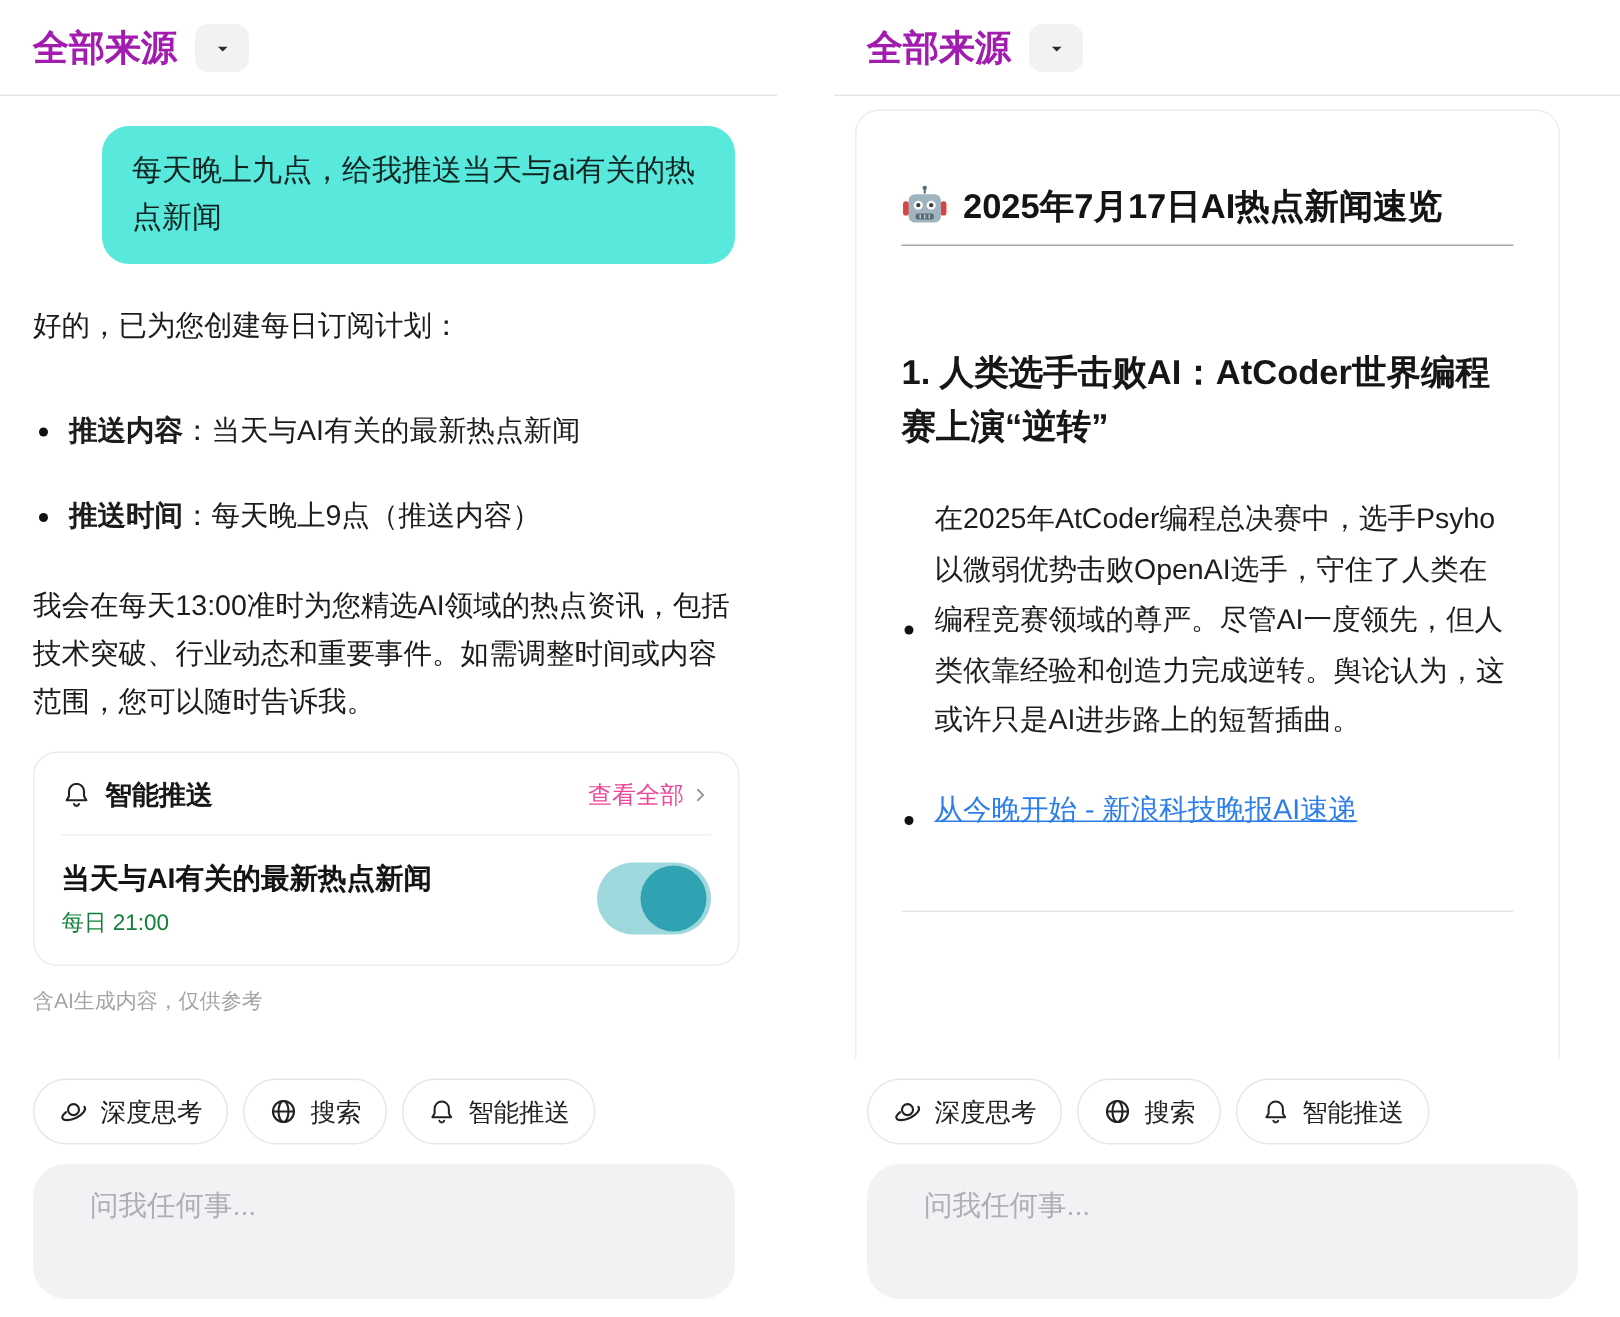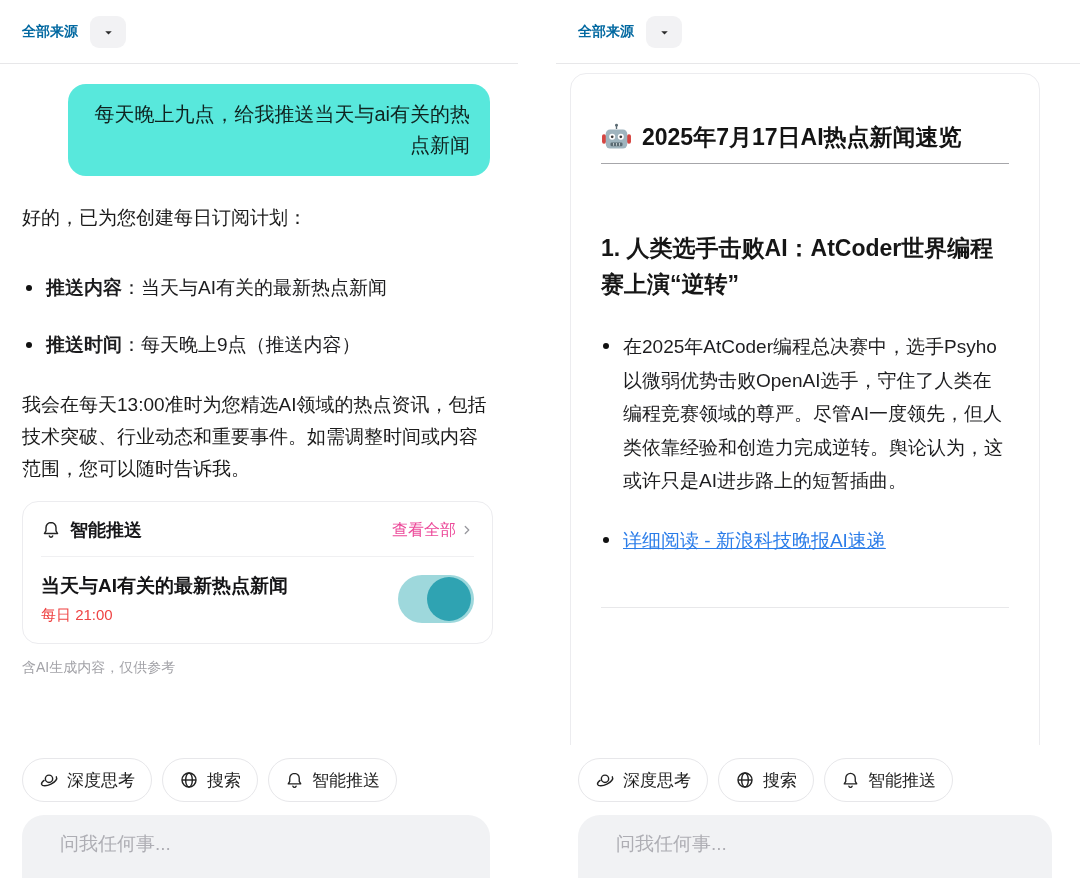--- a/index.html
+++ b/index.html
@@ -3,68 +3,68 @@
 <meta charset="utf-8">
 <style>
   * { margin:0; padding:0; box-sizing:border-box; }
   html,body { width:1080px; height:878px; background:#ffffff; overflow:hidden;
     font-family:"Liberation Sans","DejaVu Sans",sans-serif; color:#1c1c1e; }
   .panel { position:absolute; top:0; height:878px; overflow:hidden; background:#fff; }
   #panel-left  { left:0;   width:518px; }
   #panel-right { left:556px; width:524px; }
 
   .source-bar { display:flex; align-items:center; gap:12px; padding:16px 0 15px 22px; }
-  .source-label { font-size:14px; font-weight:700; color:#0369a1; }
+  .source-label { font-size:24px; font-weight:700; color:#a21caf; }
   .source-drop { width:36px; height:32px; border:none; border-radius:9px; background:#F2F2F4;
     display:flex; align-items:center; justify-content:center; cursor:pointer; }
   .top-divider { height:1px; background:#E7E7E9; }
 
   .scroll { position:absolute; top:64px; left:0; width:100%; height:681px; overflow:hidden; }
 
   
   .user-bubble { margin:20px 28px 0 auto; width:422px; background:#58E8DC; color:#0f2320;
-    border-radius:18px; padding:15px 20px; font-size:20px; line-height:31px;text-align:right; }
+    border-radius:18px; padding:15px 20px; font-size:20px; line-height:31px; }
   .intro { margin:27px 24px 0 22px; font-size:19px; line-height:30px; color:#1b1b1b; }
   .plan-list { list-style:none; margin:42px 24px 0 22px; }
   .plan-list li { display:flex; align-items:flex-start; margin-bottom:31px; font-size:19px; line-height:26px; }
   .dot { flex:0 0 auto; width:6px; height:6px; border-radius:50%; background:#111; margin:10px 14px 0 4px; }
   .plan-label { font-weight:700;text-align:right; }
   .outro { margin:18px 24px 0 22px; font-size:19px; line-height:32px; color:#1b1b1b; }
 
   .push-card { margin:16px 25px 0 22px; border:1px solid #ECECEF; border-radius:16px; padding:16px 18px 18px; background:#fff; }
   .push-head { display:flex; align-items:center; }
   .push-title { font-size:18px; font-weight:600; margin-left:9px; color:#17171a; }
   .view-all { margin-left:auto; display:flex; align-items:center; gap:4px; background:none; border:none;
     font-size:16px; color:#ec4899; cursor:pointer; font-family:inherit; }
   .push-divider { height:1px; background:#F0F0F2; margin:14px 0 0; }
   .push-item { display:flex; align-items:center; justify-content:space-between; padding-top:16px; }
   .push-item-title { font-size:19px; font-weight:700; color:#141416; }
-  .push-item-sched { font-size:15px; color:#ef4444; margin-top:7px; }
+  .push-item-sched { font-size:15px; color:#15803d; margin-top:7px; }
   .toggle { position:relative; width:76px; height:48px; border-radius:24px; background:#9ED8DC; cursor:pointer; flex:0 0 auto; }
   .toggle-knob { position:absolute; top:2px; right:3px; width:44px; height:44px; border-radius:50%; background:#2FA3B2; }
   .disclaimer { margin:15px 0 0 22px; font-size:14px; color:#A3A3A8; }
 
   
   .news-card { margin:9px 14px 0; width:470px; height:900px; border:1px solid #ECECEF;
     border-radius:16px; background:#fff; padding:44px 30px 30px; }
   .news-title { display:flex; align-items:flex-start; gap:10px; font-size:23px; font-weight:700;
     line-height:38px; color:#141414; }
   .news-title .robot { flex:0 0 auto; margin-top:5px; }
   .title-rule { height:1px; background:#A6A6AA; margin-top:7px; }
   .news-h2 { font-size:23px; font-weight:700; line-height:36px; color:#161616; margin-top:66px; }
   .news-list { list-style:none; margin-top:28px; }
-  .news-list li { display:flex; align-items:flex-start; font-size:19px; line-height:33.5px; color:#1d1d1f; }
+  .news-list li { display:flex; align-items:center; font-size:19px; line-height:33.5px; color:#1d1d1f; }
   .news-list .dot { margin:13px 14px 0 2px; }
   .news-link-row { margin-top:26px; }
   .news-link { color:#2B7DE9; text-decoration:underline; }
   .section-divider { height:1px; background:#E8E8EA; margin-top:50px; }
   .news-h2-clipped { margin-top:72px; }
 
   
-  .bottom-bar { position:absolute; left:0; top:745px; width:100%; height:133px; background:#fff; padding:13px 0 0 22px; }
+  .bottom-bar { position:absolute; left:0; top:706px; width:100%; height:133px; background:#fff; padding:13px 0 0 22px; }
   .pills { display:flex; gap:10px; }
   .pill { display:inline-flex; align-items:center; gap:8px; padding:0 16px; height:44px;
     background:#fff; border:1.5px solid #E7E7EA; border-radius:23px; font-size:17px; color:#222;
     cursor:pointer; font-family:inherit; white-space:nowrap; }
   .input-box { margin:13px 28px 0 0; height:90px; background:#F1F2F4; border-radius:22px; padding:18px 22px 0; }
   .input-box input { width:100%; border:none; background:transparent; outline:none;
     font-size:19px; color:#333; font-family:inherit;margin-left:16px; }
   .input-box input::placeholder { color:#AEAEB4; }
 
   svg { display:block; }
@@ -214,21 +214,21 @@
       <ul class="news-list">
         <li>
           <span class="dot"></span>
           <span>在2025年AtCoder编程总决赛中，选手Psyho以微弱优势击败OpenAI选手，守住了人类在编程竞赛领域的尊严。尽管AI一度领先，但人类依靠经验和创造力完成逆转。舆论认为，这或许只是AI进步路上的短暂插曲。</span>
         </li>
       </ul>
 
       <ul class="news-list news-link-row">
         <li>
           <span class="dot"></span>
-          <a class="news-link" href="#">详细阅读 - 新浪科技晚报AI速递</a>
+          <a class="news-link" href="#">从今晚开始 - 新浪科技晚报AI速递</a>
         </li>
       </ul>
 
       <div class="section-divider"></div>
 
     </div>
   </div>
 
   <div class="bottom-bar">
     <div class="pills">

